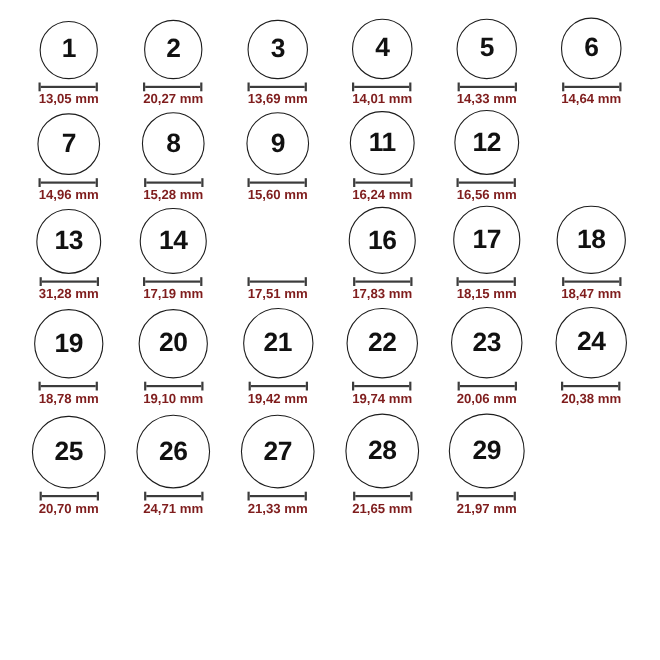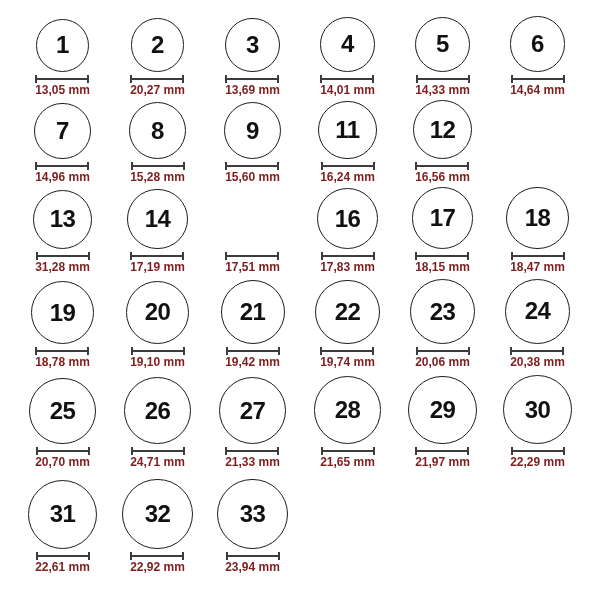--- a/index.html
+++ b/index.html
@@ -273,44 +273,14 @@
         <div class="mline"></div>
         <div class="mlabel">21,65 mm</div>
       </div>
       <div class="cell">
         <div class="circle" style="width: 68.4px; height: 68.4px;">
           <span class="num">29</span>
         </div>
         <div class="mline"></div>
         <div class="mlabel">21,97 mm</div>
       </div>
-      <div class="cell">
-        <div class="circle" style="width: 68.95px; height: 68.95px;">
-          <span class="num">30</span>
-        </div>
-        <div class="mline"></div>
-        <div class="mlabel">22,29 mm</div>
-      </div>
-    </div>
-    <div class="row">
-      <div class="cell">
-        <div class="circle" style="width: 69.5px; height: 69.5px;">
-          <span class="num">31</span>
-        </div>
-        <div class="mline"></div>
-        <div class="mlabel">22,61 mm</div>
-      </div>
-      <div class="cell">
-        <div class="circle" style="width: 70.05px; height: 70.05px;">
-          <span class="num">32</span>
-        </div>
-        <div class="mline"></div>
-        <div class="mlabel">22,92 mm</div>
-      </div>
-      <div class="cell">
-        <div class="circle" style="width: 70.6px; height: 70.6px;">
-          <span class="num">33</span>
-        </div>
-        <div class="mline"></div>
-        <div class="mlabel">23,94 mm</div>
-      </div>
     </div>
   </div>
 
 </body></html>

